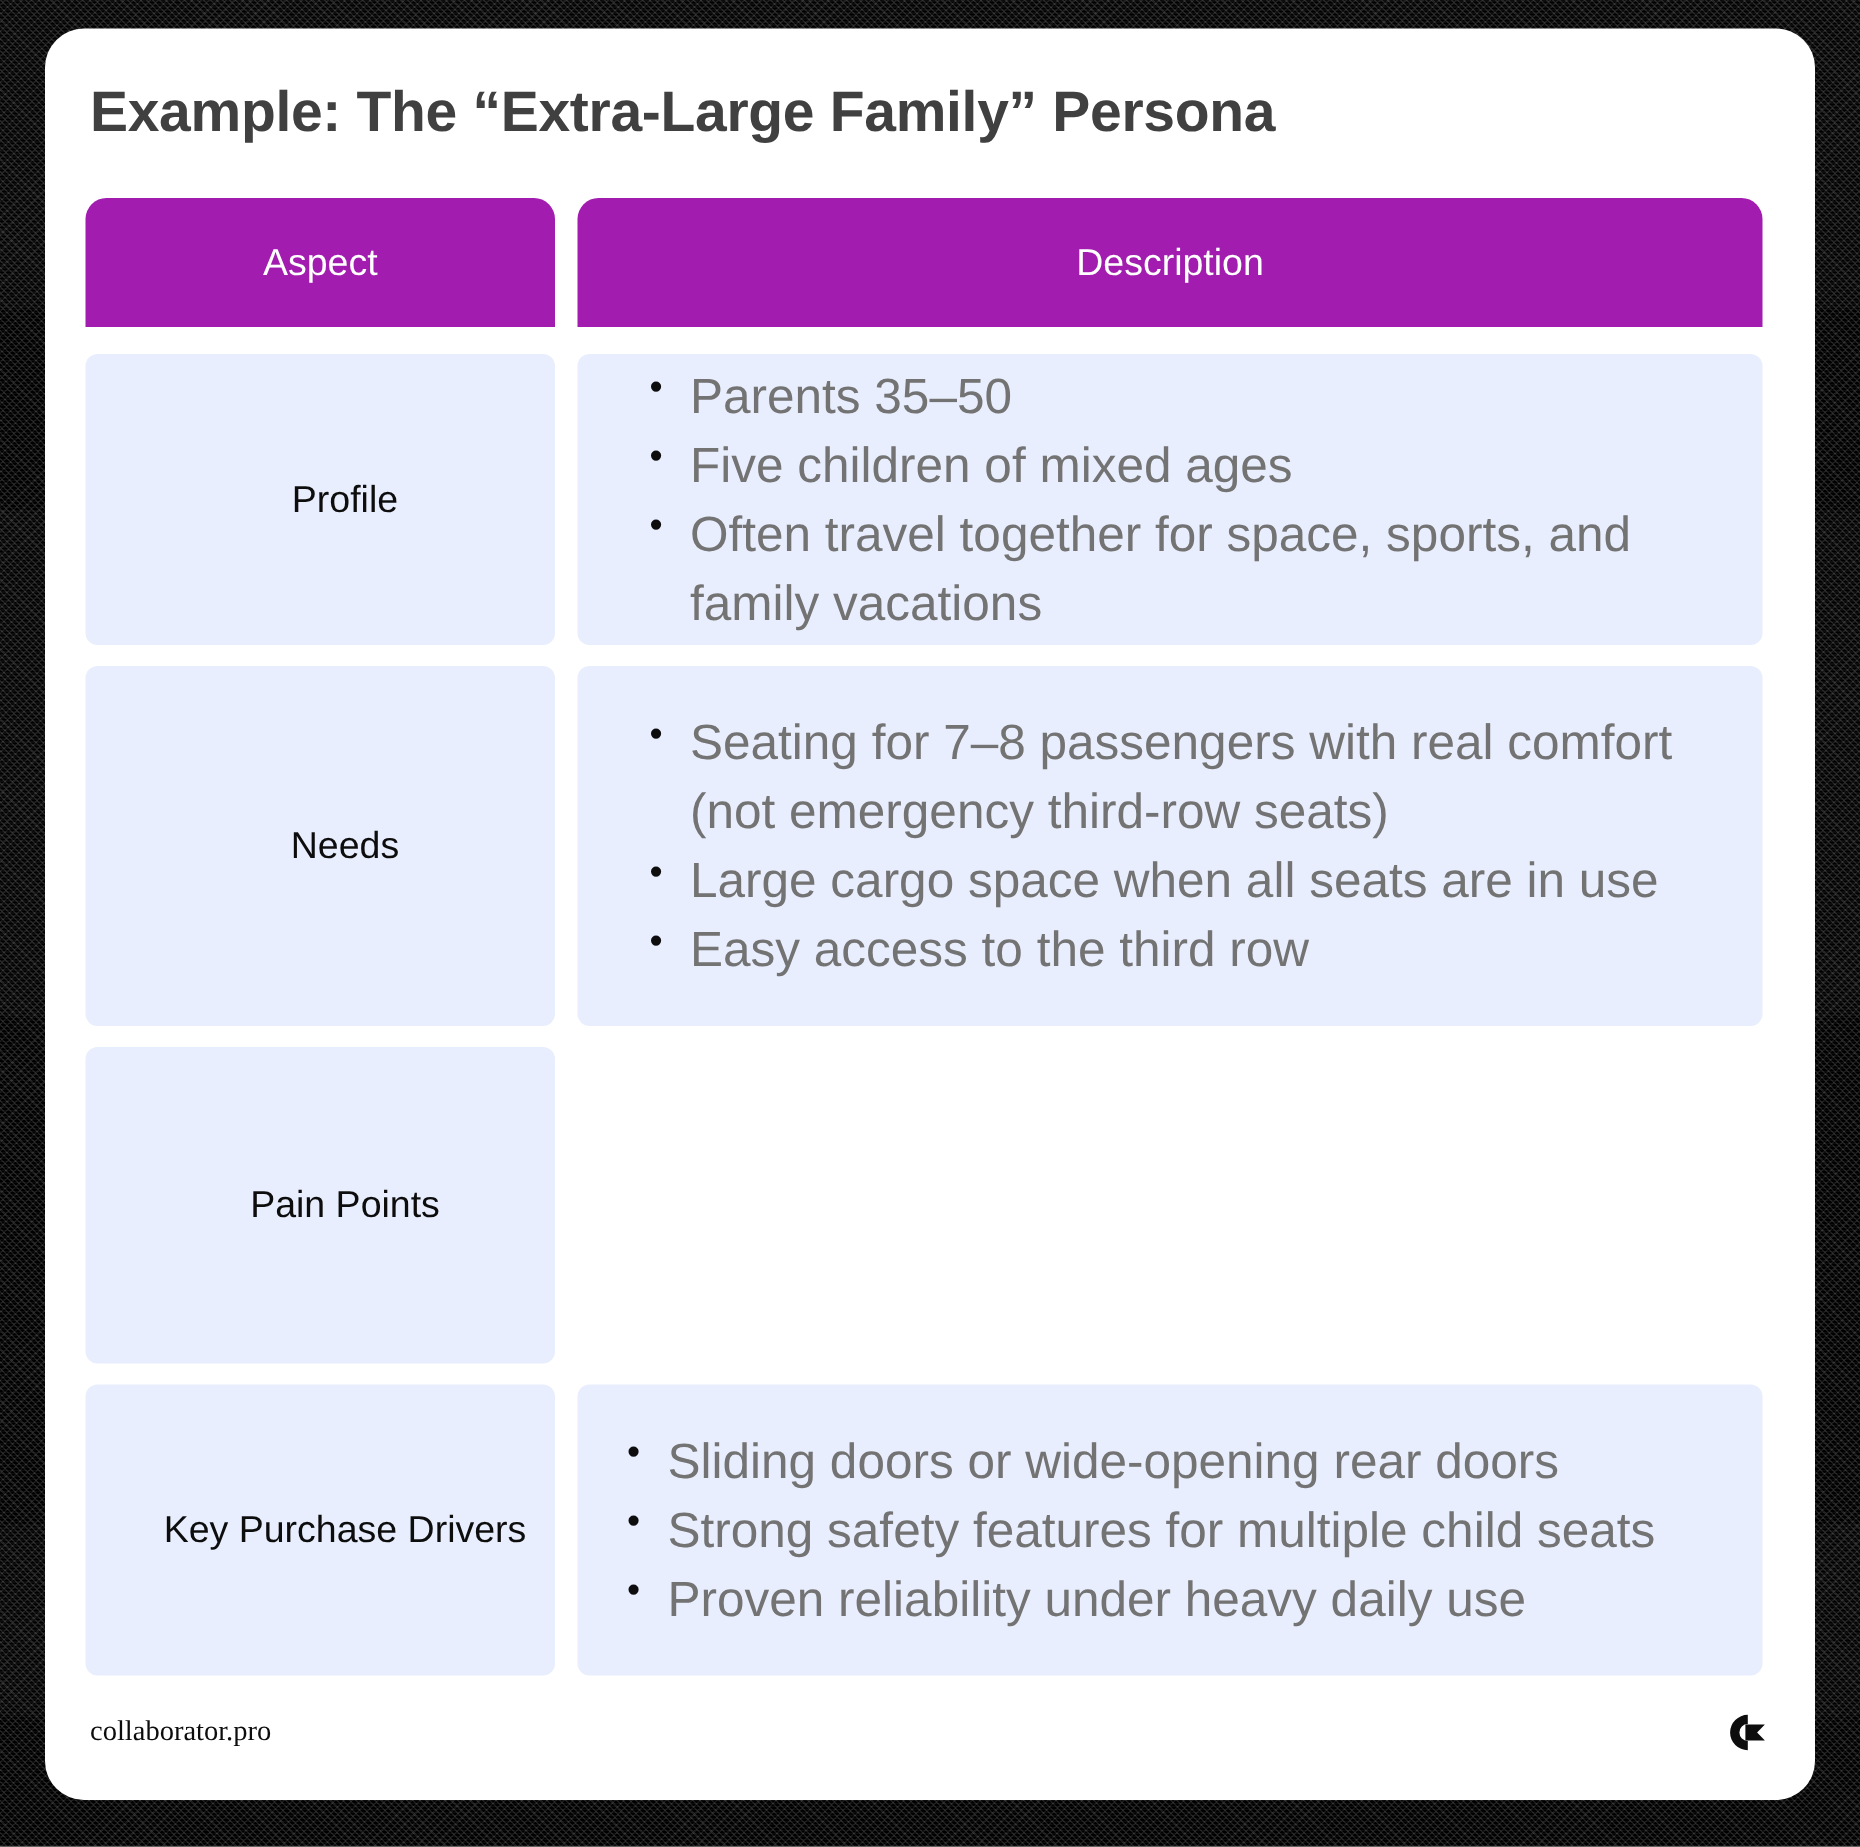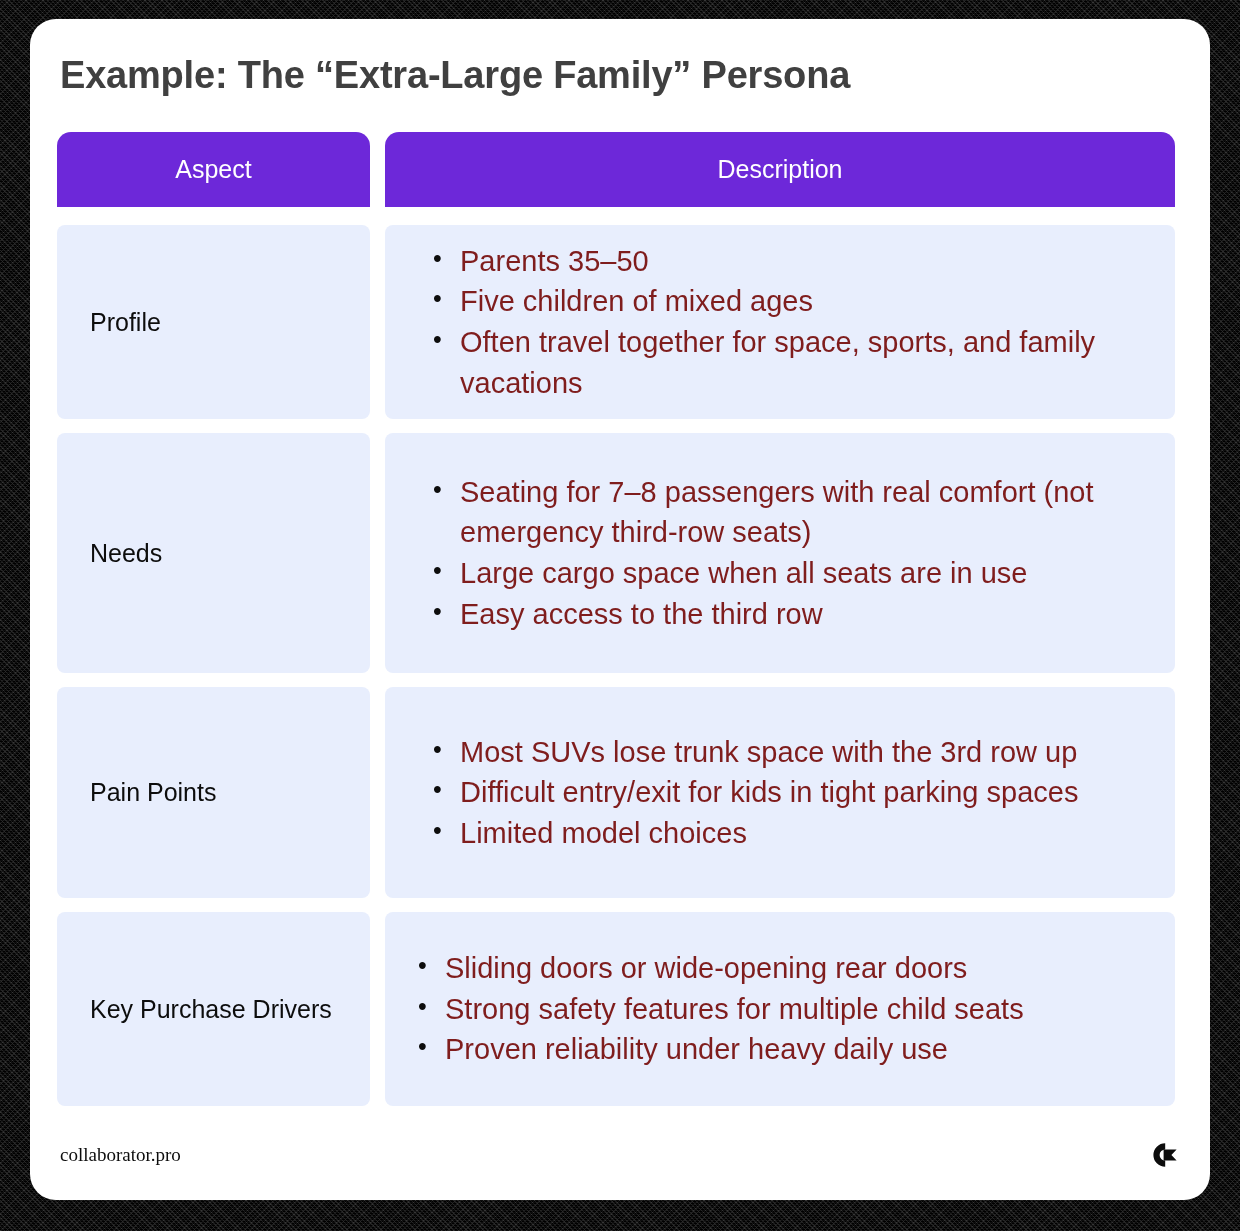--- a/index.html
+++ b/index.html
@@ -56,25 +56,25 @@
     width: 1118px;
   }
 
   
   .thead {
     display: flex;
     gap: 15px;
     margin-bottom: 18px;
   }
   .th {
-    background: #6d28d9;
+    background: #a21caf;
     color: #ffffff;
     font-size: 25px;
     font-weight: 500;
-    height: 75px;
+    height: 86px;
     display: flex;
     align-items: center;
     justify-content: center;
     border-radius: 14px 14px 0 0;
   }
   .th.aspect  { width: 313px; flex: none; }
   .th.desc    { flex: 1; }
 
   
   .trow {
@@ -85,20 +85,21 @@
   .td {
     background: #e8eefd;
     border-radius: 8px;
   }
   .td.aspect {
     width: 313px;
     flex: none;
     display: flex;
     align-items: center;
     padding-left: 33px;
+    justify-content: center;
   }
   .td.desc {
     flex: 1;
     display: flex;
     align-items: center;
     padding: 18px 30px 18px 48px;
   }
 
   .aspect-label {
     font-size: 25px;
@@ -107,23 +108,23 @@
     line-height: 1.24;
   }
 
   ul.bullets {
     list-style: none;
     width: 100%;
   }
   ul.bullets li {
     position: relative;
     padding-left: 27px;
-    font-size: 29px;
+    font-size: 33px;
     line-height: 1.40;
-    color: #7f1d1d;
+    color: #737373;
   }
   ul.bullets li::before {
     content: "\2022";
     position: absolute;
     left: 0;
     top: 0;
     font-size: 25px;
     line-height: 1.40;
     color: #0d0d0d;
   }
@@ -191,27 +192,20 @@
           <li>Seating for 7–8 passengers with real comfort (not emergency third-row seats)</li>
           <li>Large cargo space when all seats are in use</li>
           <li>Easy access to the third row</li>
         </ul>
       </div>
     </div>
 
     <div class="trow row-2">
       <div class="td aspect">
         <span class="aspect-label">Pain Points</span>
-      </div>
-      <div class="td desc">
-        <ul class="bullets">
-          <li>Most SUVs lose trunk space with the 3rd row up</li>
-          <li>Difficult entry/exit for kids in tight parking spaces</li>
-          <li>Limited model choices</li>
-        </ul>
       </div>
     </div>
 
     <div class="trow row-3">
       <div class="td aspect">
         <span class="aspect-label">Key Purchase Drivers</span>
       </div>
       <div class="td desc">
         <ul class="bullets">
           <li>Sliding doors or wide-opening rear doors</li>

